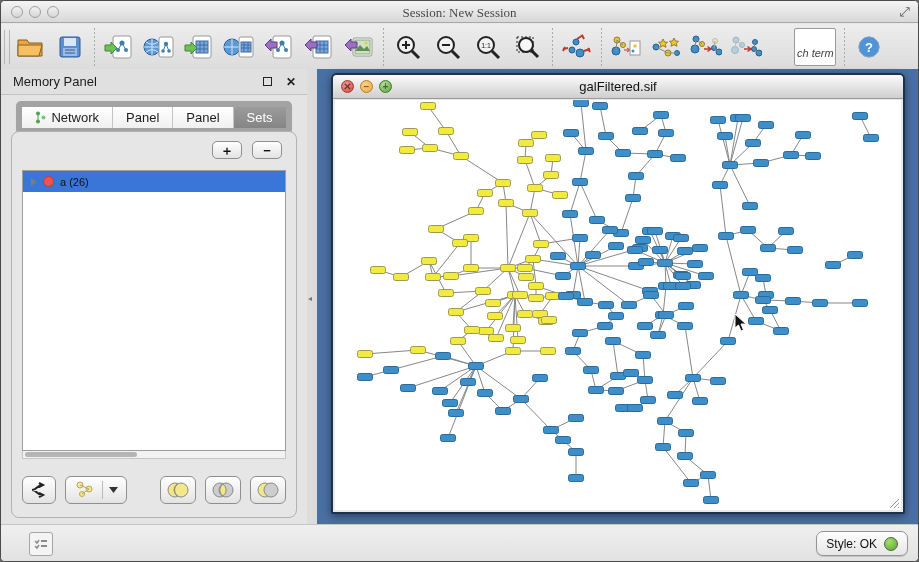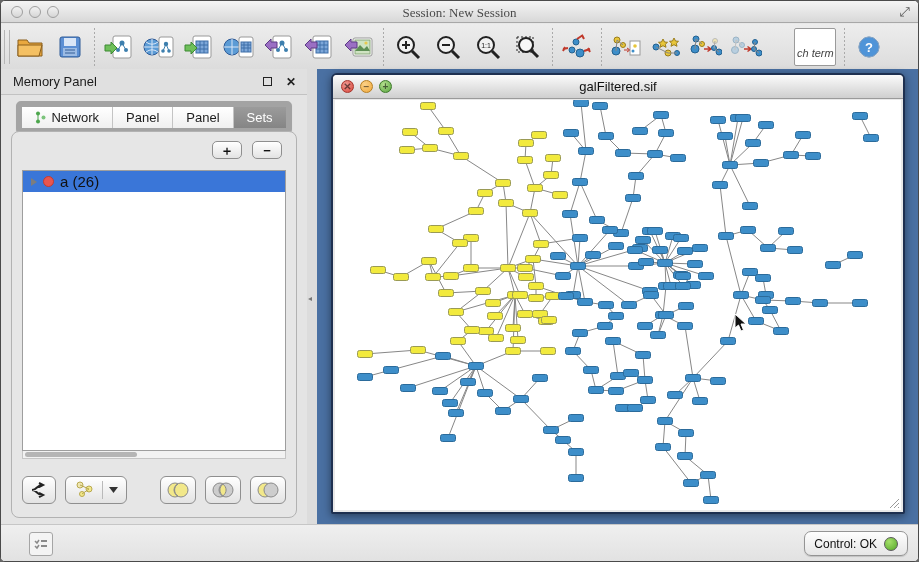--- a/index.html
+++ b/index.html
@@ -48,21 +48,21 @@
   .seg .tab.active { background:linear-gradient(#9b9b9b,#858585); color:#fff; }
 
   .panel-box { position:absolute; left:10px; top:62px; right:10px; bottom:6px;
                border:1px solid #b2b2b2; border-radius:8px; background:#e6e6e6; }
   .pm-row { position:absolute; top:9px; right:14px; display:flex; gap:10px; }
   .sq-btn { width:30px; height:18px; border:1px solid #8f8f8f; border-radius:5px;
             background:linear-gradient(#fff,#e3e3e3); font-size:13px; font-weight:bold; color:#111;
             display:flex; align-items:center; justify-content:center; line-height:1; }
   .set-list { position:absolute; left:10px; top:38px; right:10px; bottom:66px;
               background:#fff; border:1px solid #9e9e9e; overflow:hidden; }
-  .set-row { height:21px; display:flex; align-items:center; gap:6px; padding-left:8px; font-size:15px; color:#111; }
+  .set-row { height:21px; display:flex; align-items:center; gap:6px; padding-left:8px; font-size:11px; color:#111; }
   .set-row.selected { background:#3a76d8; }
   .tri { width:0; height:0; border-left:6px solid #7d7d7d; border-top:4px solid transparent; border-bottom:4px solid transparent; }
   .reddot { width:11px; height:11px; border-radius:50%; background:#e8564f; border:1px solid #c23b34; }
   .hscroll { position:absolute; left:10px; bottom:58px; right:10px; height:8px; background:#f2f2f2;
              border:1px solid #c5c5c5; border-top:none; }
   .hthumb { position:absolute; left:2px; top:1px; width:112px; height:5px; background:#b5b5b5; border-radius:3px; }
   .cp-buttons { position:absolute; left:10px; bottom:12px; right:10px; height:30px; display:flex; align-items:center; }
   .cbtn { height:28px; border:1px solid #8f8f8f; border-radius:6px; background:linear-gradient(#fff,#e3e3e3);
           display:flex; align-items:center; justify-content:center; margin-right:9px; }
 
@@ -827,17 +827,17 @@
   <div class="statusbar">
     <div class="task-btn">
       <svg width="14" height="12" viewBox="0 0 14 12">
           <path d="M1 3 l2 2 2 -3" stroke="#8a8a8a" stroke-width="1.5" fill="none"></path>
           <rect x="7" y="2" width="6" height="2" fill="#8a8a8a"></rect>
           <path d="M1 8 l2 2 2 -3" stroke="#8a8a8a" stroke-width="1.5" fill="none"></path>
           <rect x="7" y="7" width="6" height="2" fill="#8a8a8a"></rect>
         </svg>
     </div>
     <div class="mem-btn">
-      <span>Control: OK</span>
+      <span>Style: OK</span>
       <div class="led"></div>
     </div>
   </div>
 </div>
 
 </body></html>

